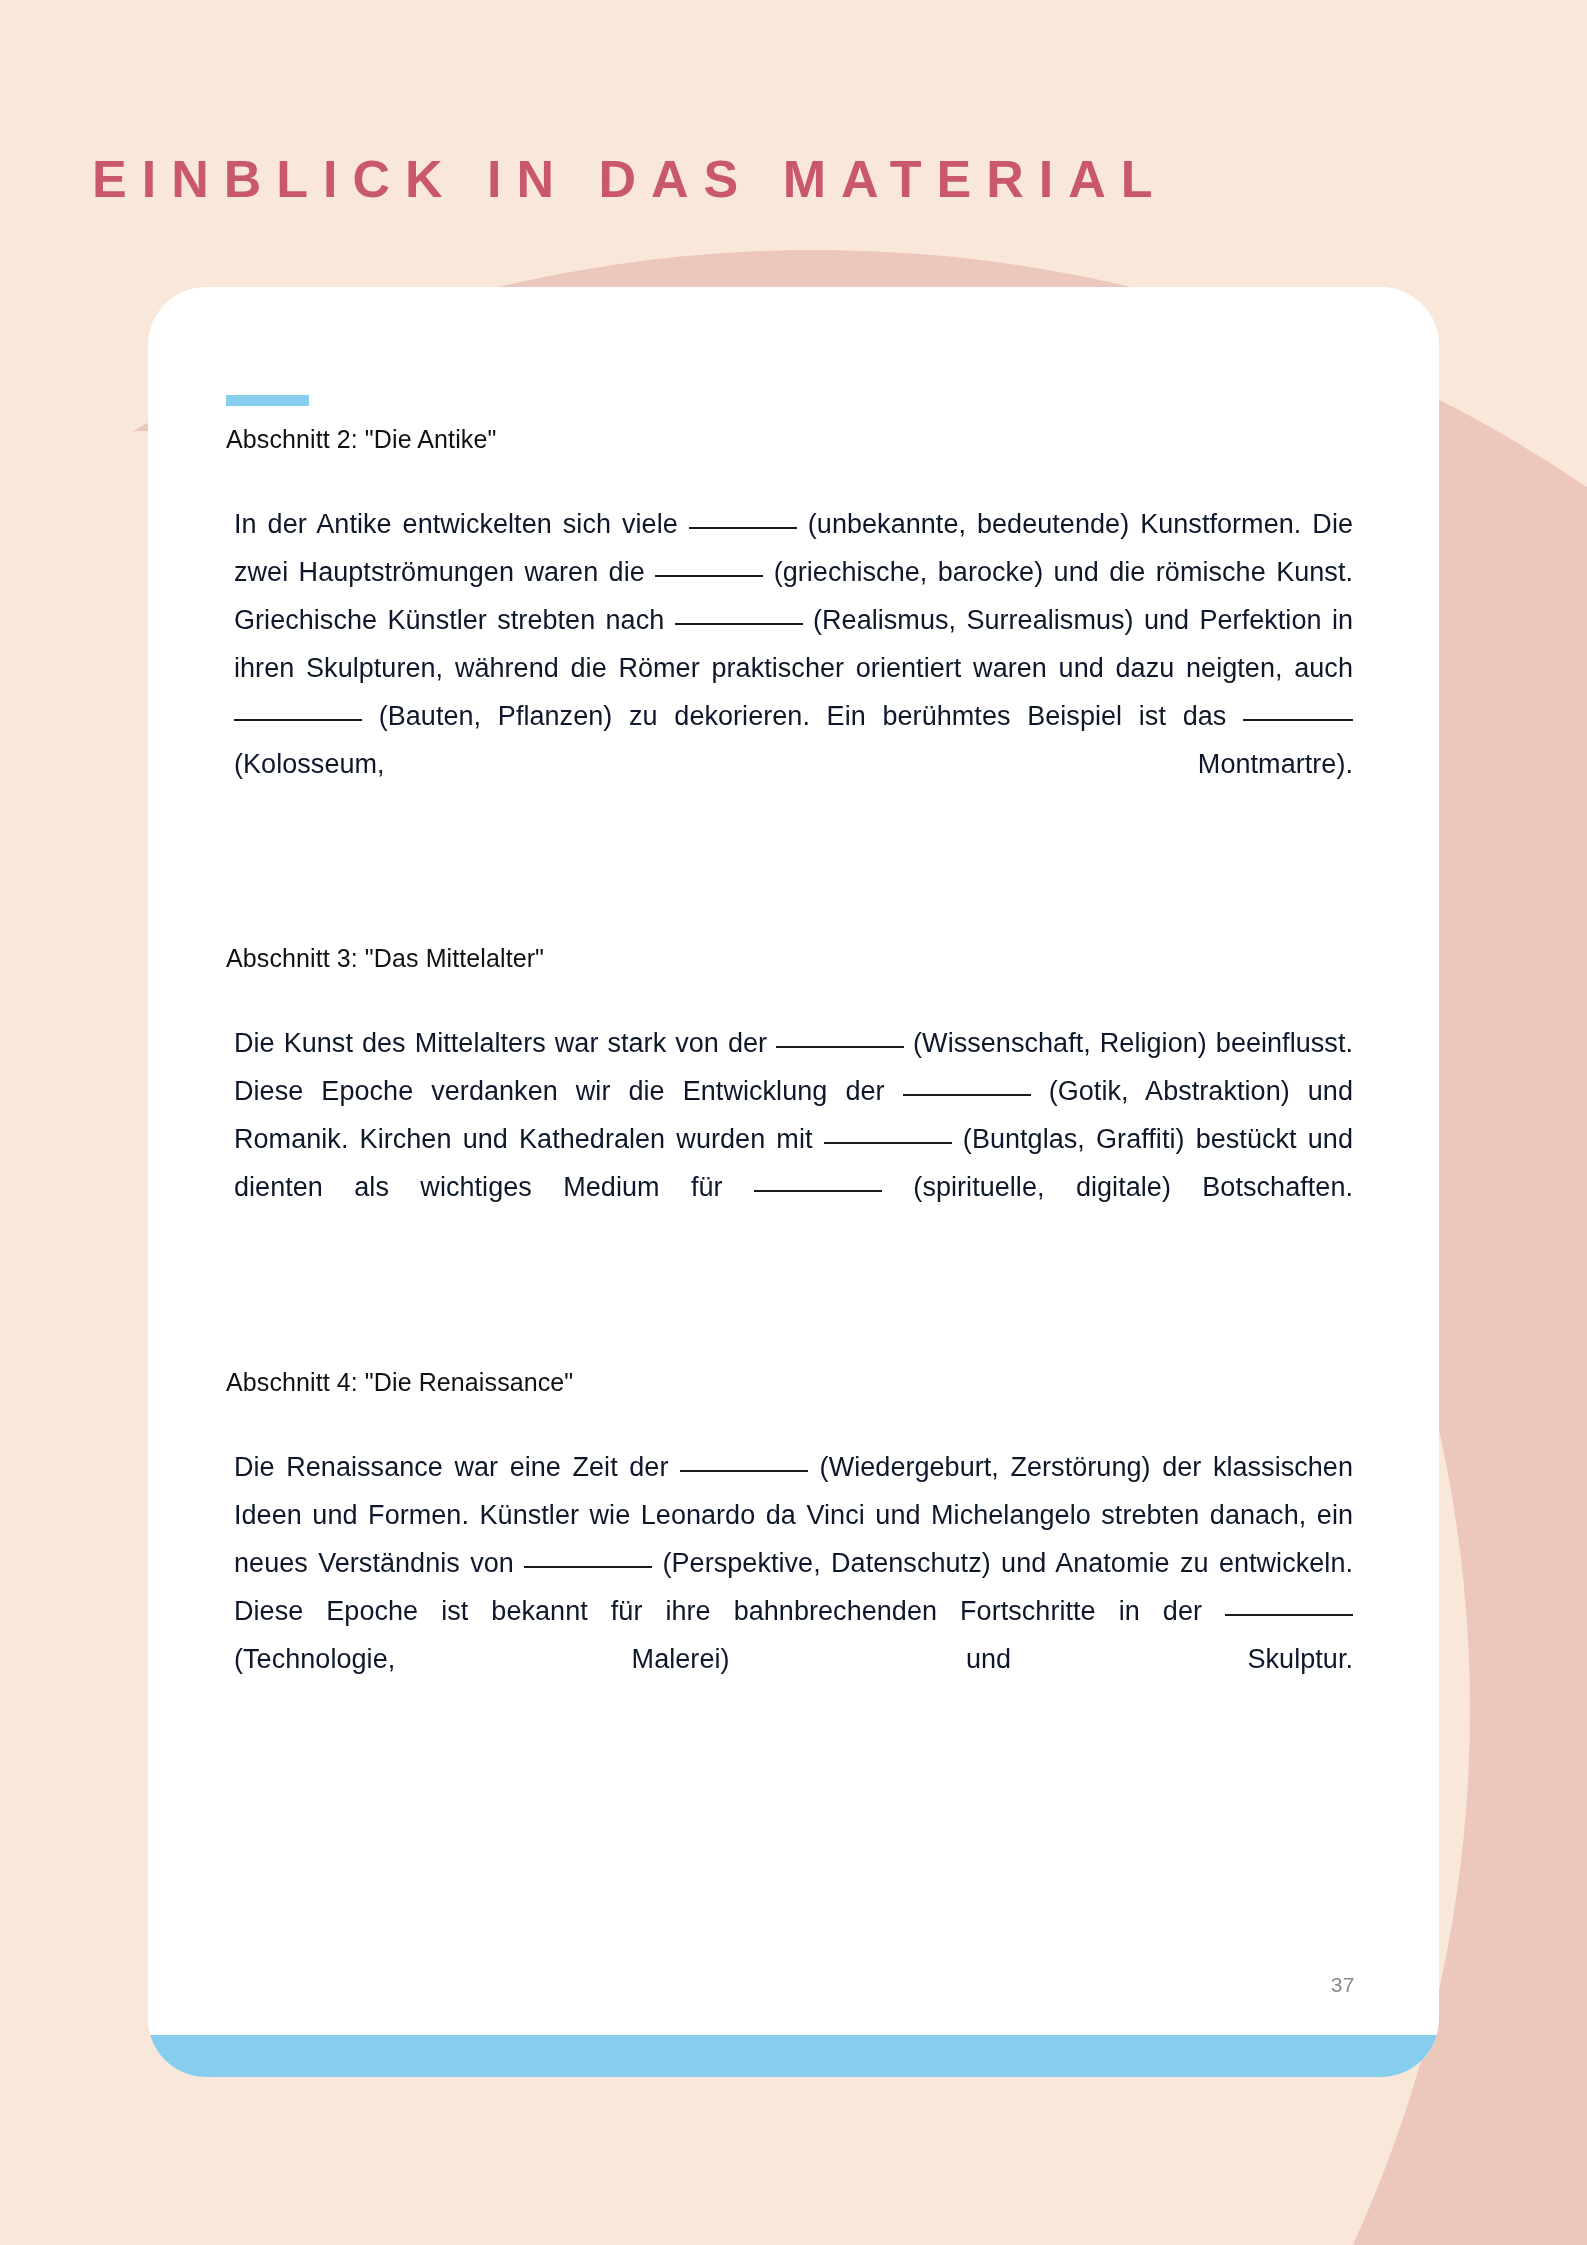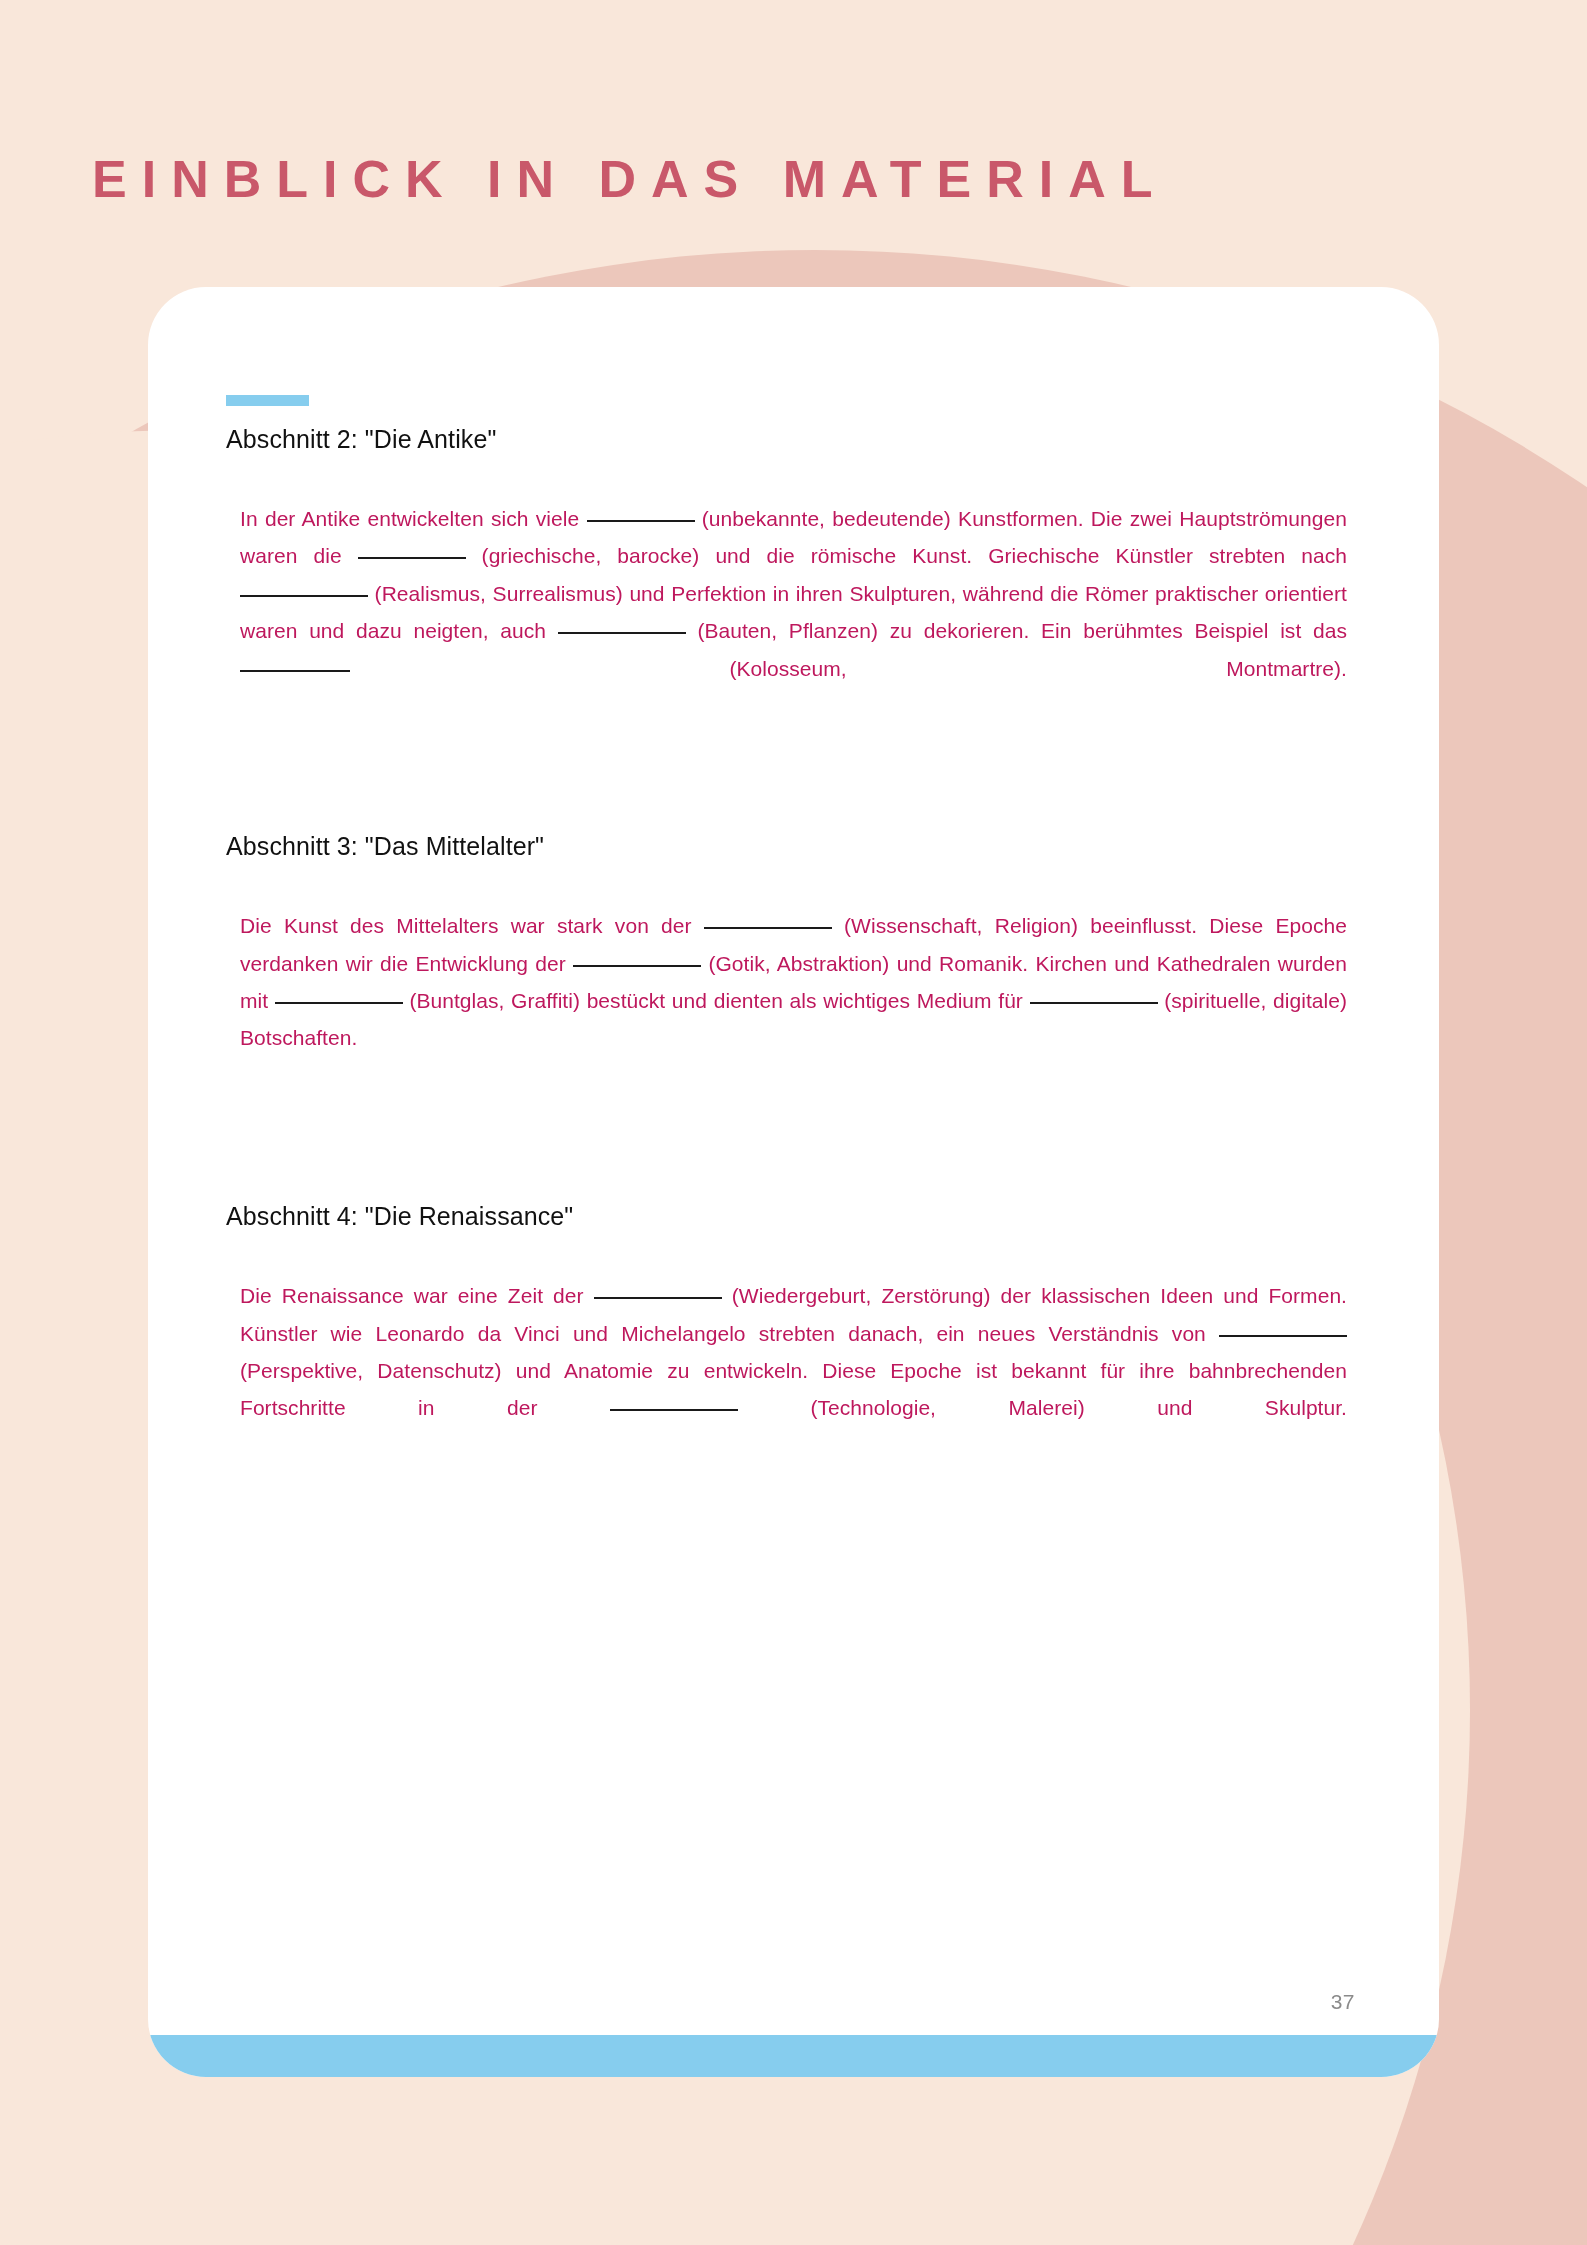--- a/index.html
+++ b/index.html
@@ -80,21 +80,21 @@
     position: absolute;
     left: 0;
     right: 0;
     bottom: 0;
     height: 42px;
     background: #86cdee;
   }
   .page-number {
     position: absolute;
     right: 84px;
-    bottom: 63px;
+    bottom: 80px;
     color: #8b8b8b;
     font-size: 21px;
     letter-spacing: 0.5px;
   }
 
   
   .section {
     margin-bottom: 108px;
   }
   .section:last-of-type { margin-bottom: 0; }
@@ -106,25 +106,25 @@
     margin-bottom: 19px;
   }
   .section-heading {
     font-size: 25px;
     color: #111111;
     font-weight: 400;
     letter-spacing: 0.1px;
     margin: 0 0 46px 0;
   }
   .section-body {
-    font-size: 21px;
+    font-size: 27px;
     line-height: 1.78;
-    color: #be185d;
+    color: #0f172a;
     text-align: justify;
-    margin: 14px;
+    margin: 8px;
     letter-spacing: 0.05px;
   }
   .section-body::after {
     content: "";
     display: inline-block;
     width: 100%;
   }
   .blank {
     display: inline-block;
     border-bottom: 2px solid #1a1a1a;

